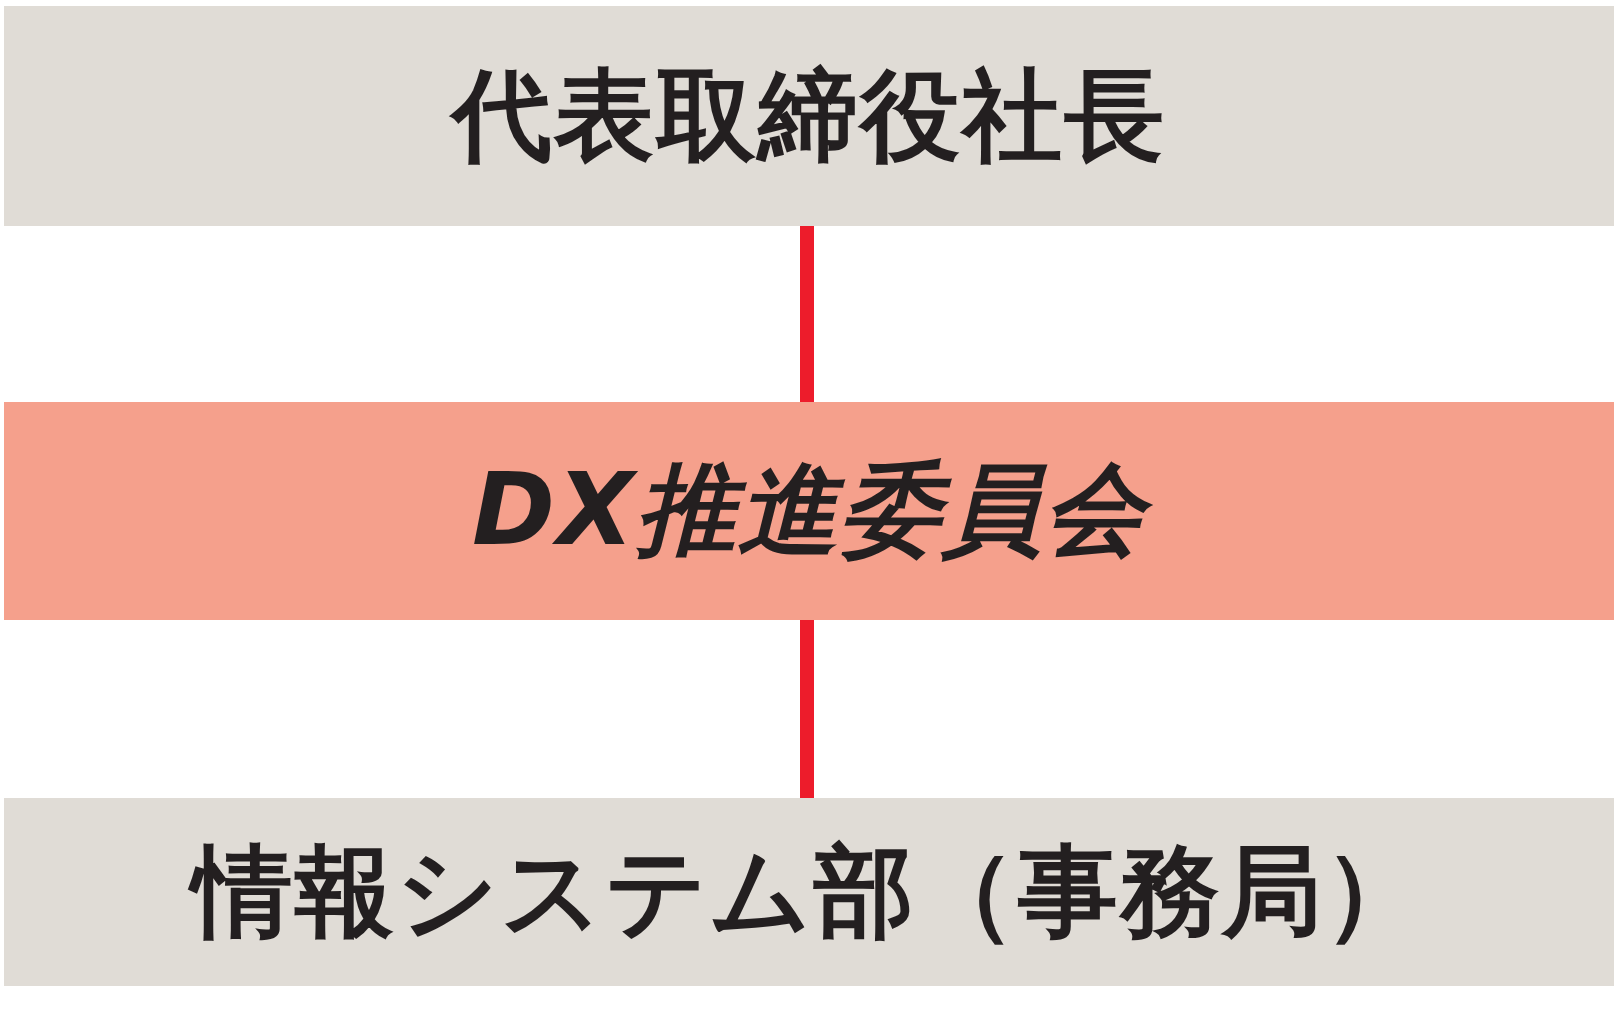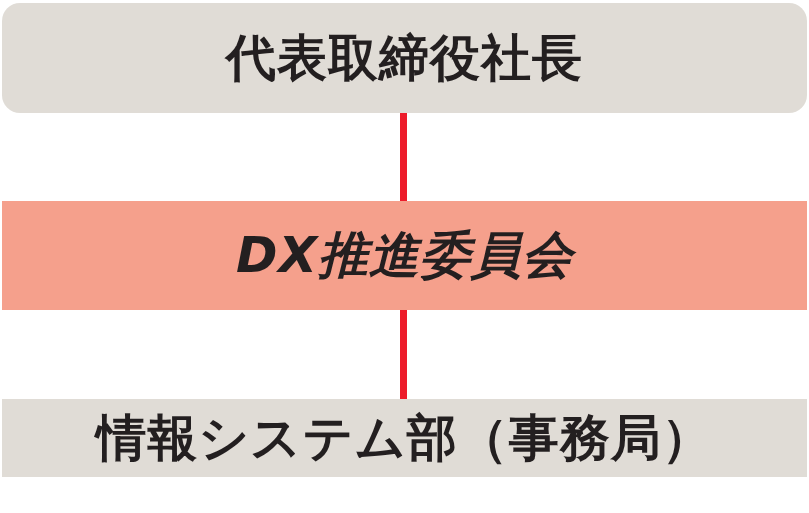--- a/index.html
+++ b/index.html
@@ -3,30 +3,30 @@
   <meta charset="utf-8">
   <style>
     html, body { margin: 0; padding: 0; background: #ffffff; }
     body { width: 809px; height: 513px; position: relative; overflow: hidden;
            font-family: "DejaVu Sans", "Liberation Sans", sans-serif; }
     .box { position: absolute; left: 2px; width: 805px; display: flex; align-items: center;
            justify-content: center; color: #231f20; font-weight: bold; font-size: 50px;
            letter-spacing: 1px; }
     .box-top { top: 3px; height: 110px; }
     .box-mid { top: 201px; height: 109px; }
-    .box-bot { top: 399px; height: 78px; }
+    .box-bot { top: 399px; height: 94px; }
     .connector { position: absolute; left: 400px; width: 7px; }
     .conn-1 { top: 113px; height: 88px; }
     .conn-2 { top: 310px; height: 89px; }
   </style>
 </head>
 <body>
 
 <div>
-  <div class="box box-top" id="n0" style="background: rgb(224, 220, 214); color: rgb(35, 31, 32); border-radius: 18px;">
+  <div class="box box-top" id="n0" style="background: rgb(224, 220, 214); color: rgb(35, 31, 32);">
     <span>代表取締役社長</span>
   </div>
   <div class="connector conn-1" style="background: rgb(237, 28, 43);"></div>
   <div class="box box-mid" id="n1" style="background: rgb(245, 160, 140); color: rgb(35, 31, 32); font-style: italic;">
     <span>DX推進委員会</span>
   </div>
   <div class="connector conn-2" style="background: rgb(237, 28, 43);"></div>
   <div class="box box-bot" id="n2" style="background: rgb(224, 220, 214); color: rgb(35, 31, 32);">
     <span>情報システム部（事務局）</span>
   </div>

